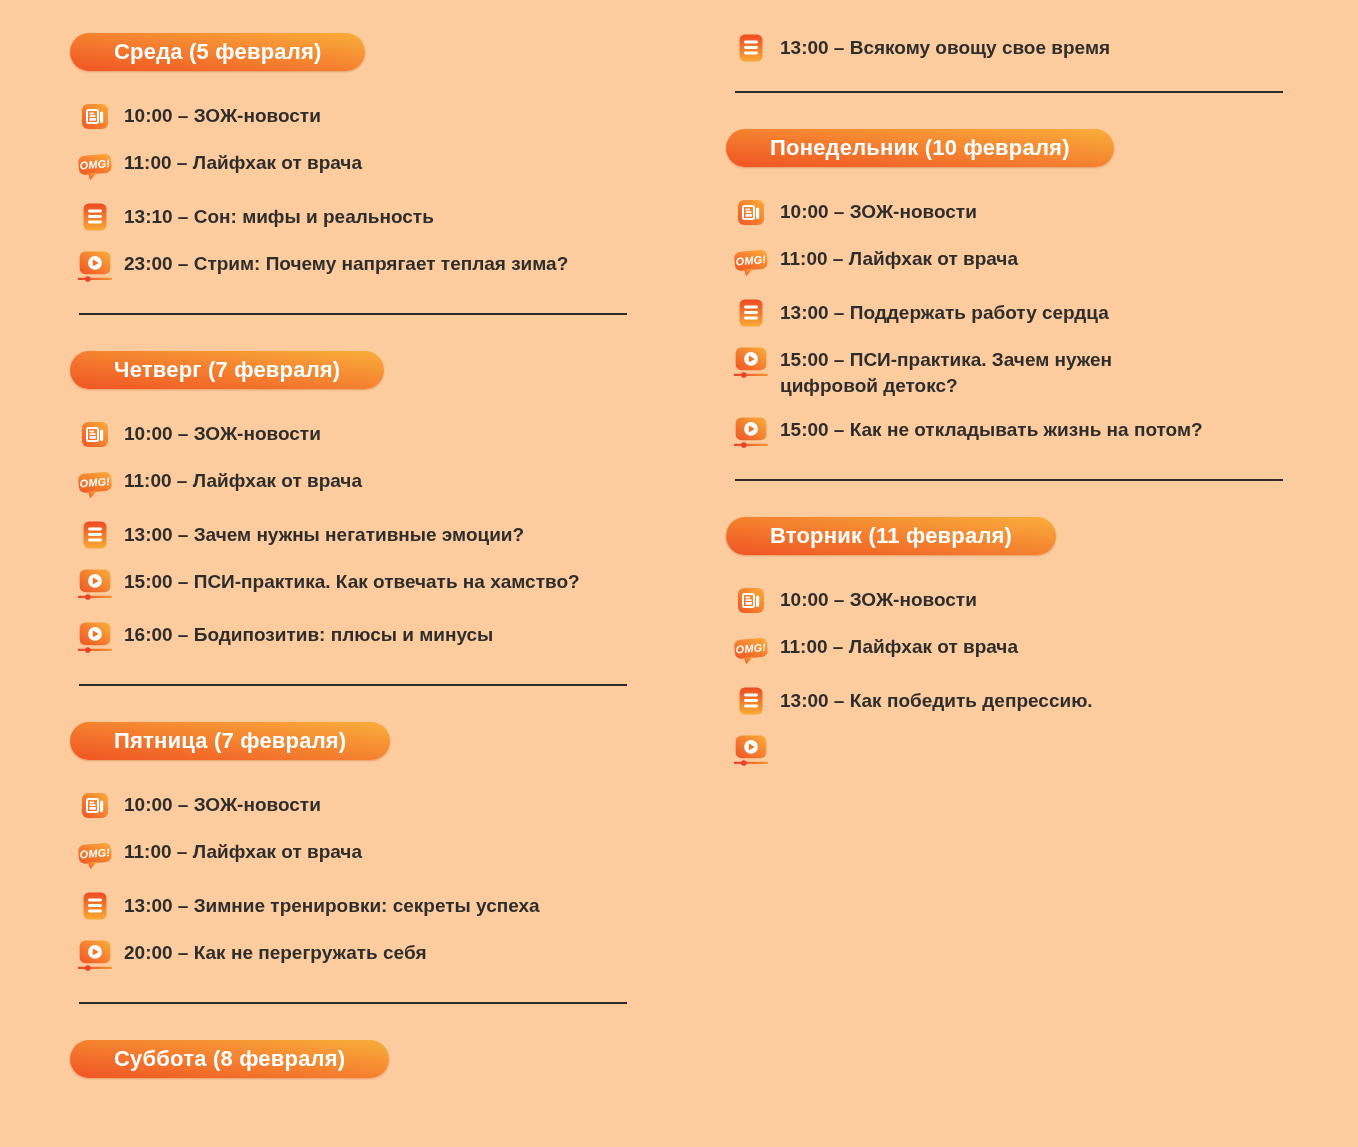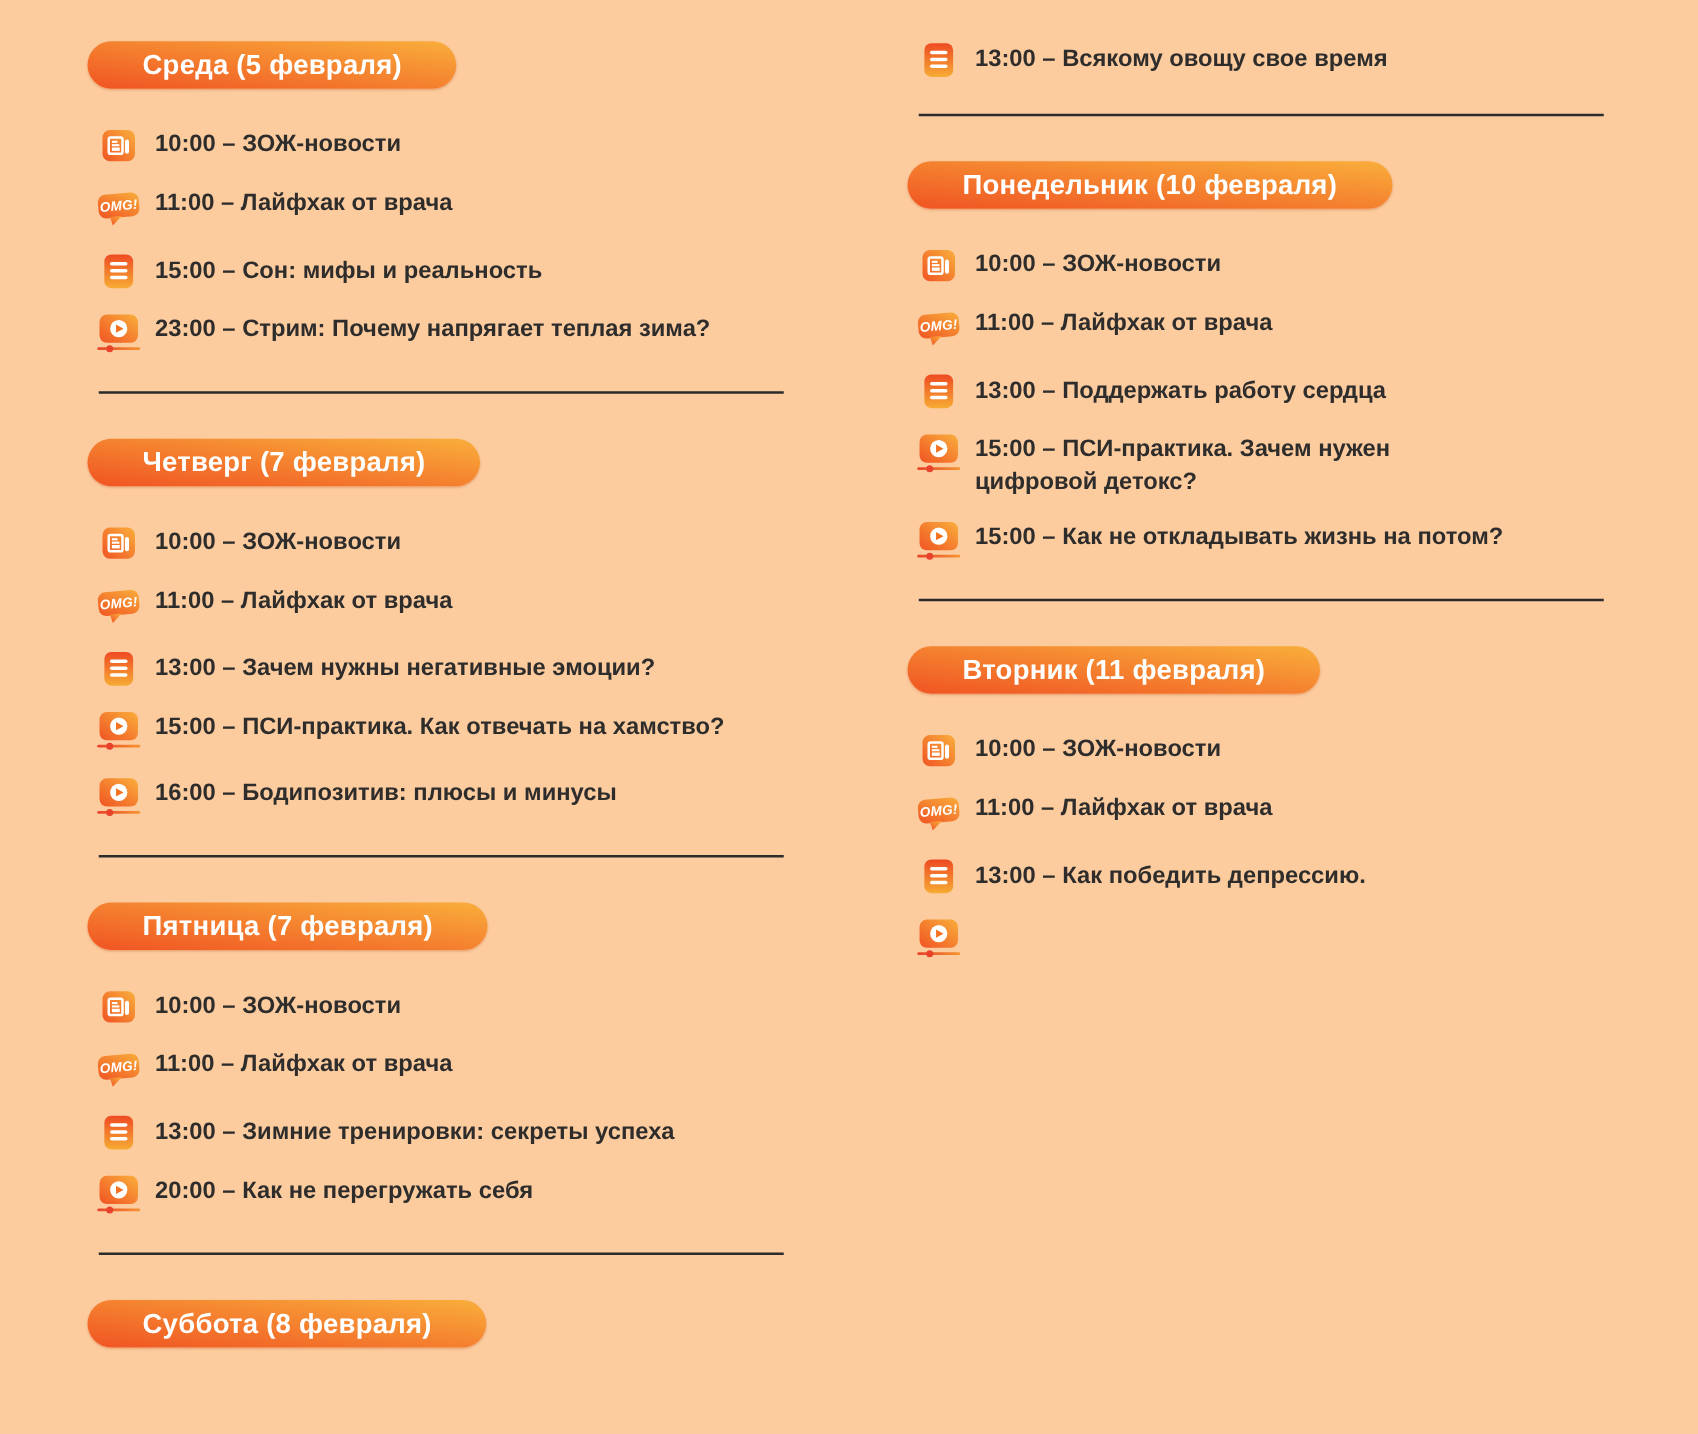--- a/index.html
+++ b/index.html
@@ -125,21 +125,21 @@
           <span class="item-text">11:00 – Лайфхак от врача</span>
         </div><div class="item">
           <span class="icon-slot">
     <svg width="26" height="30" viewBox="0 0 26 30">
       <rect x="1.5" y="1.5" width="23" height="27" rx="5.5" fill="url(#gB)"></rect>
       <rect x="6" y="7.6" width="14" height="2.8" rx="1.4" fill="#fff"></rect>
       <rect x="6" y="13.1" width="14" height="2.8" rx="1.4" fill="#fff"></rect>
       <rect x="6" y="18.6" width="14" height="2.8" rx="1.4" fill="#fff"></rect>
     </svg>
           </span>
-          <span class="item-text">15:00 – Сон: мифы и реальность</span>
+          <span class="item-text">13:10 – Сон: мифы и реальность</span>
         </div><div class="item">
           <span class="icon-slot">
     <svg width="42" height="36" viewBox="0 0 42 36">
       <rect x="4" y="1" width="34" height="25" rx="6.5" fill="url(#gA)"></rect>
       <circle cx="21" cy="13.5" r="7.6" fill="#fff"></circle>
       <path d="M18.6 9.8 L25.2 13.5 L18.6 17.2 Z" fill="#F4711F"></path>
       <rect x="2" y="30" width="38" height="2.4" rx="1.2" fill="url(#gLine)"></rect>
       <circle cx="13" cy="31.2" r="3.1" fill="#E8432A"></circle>
     </svg>
           </span>

